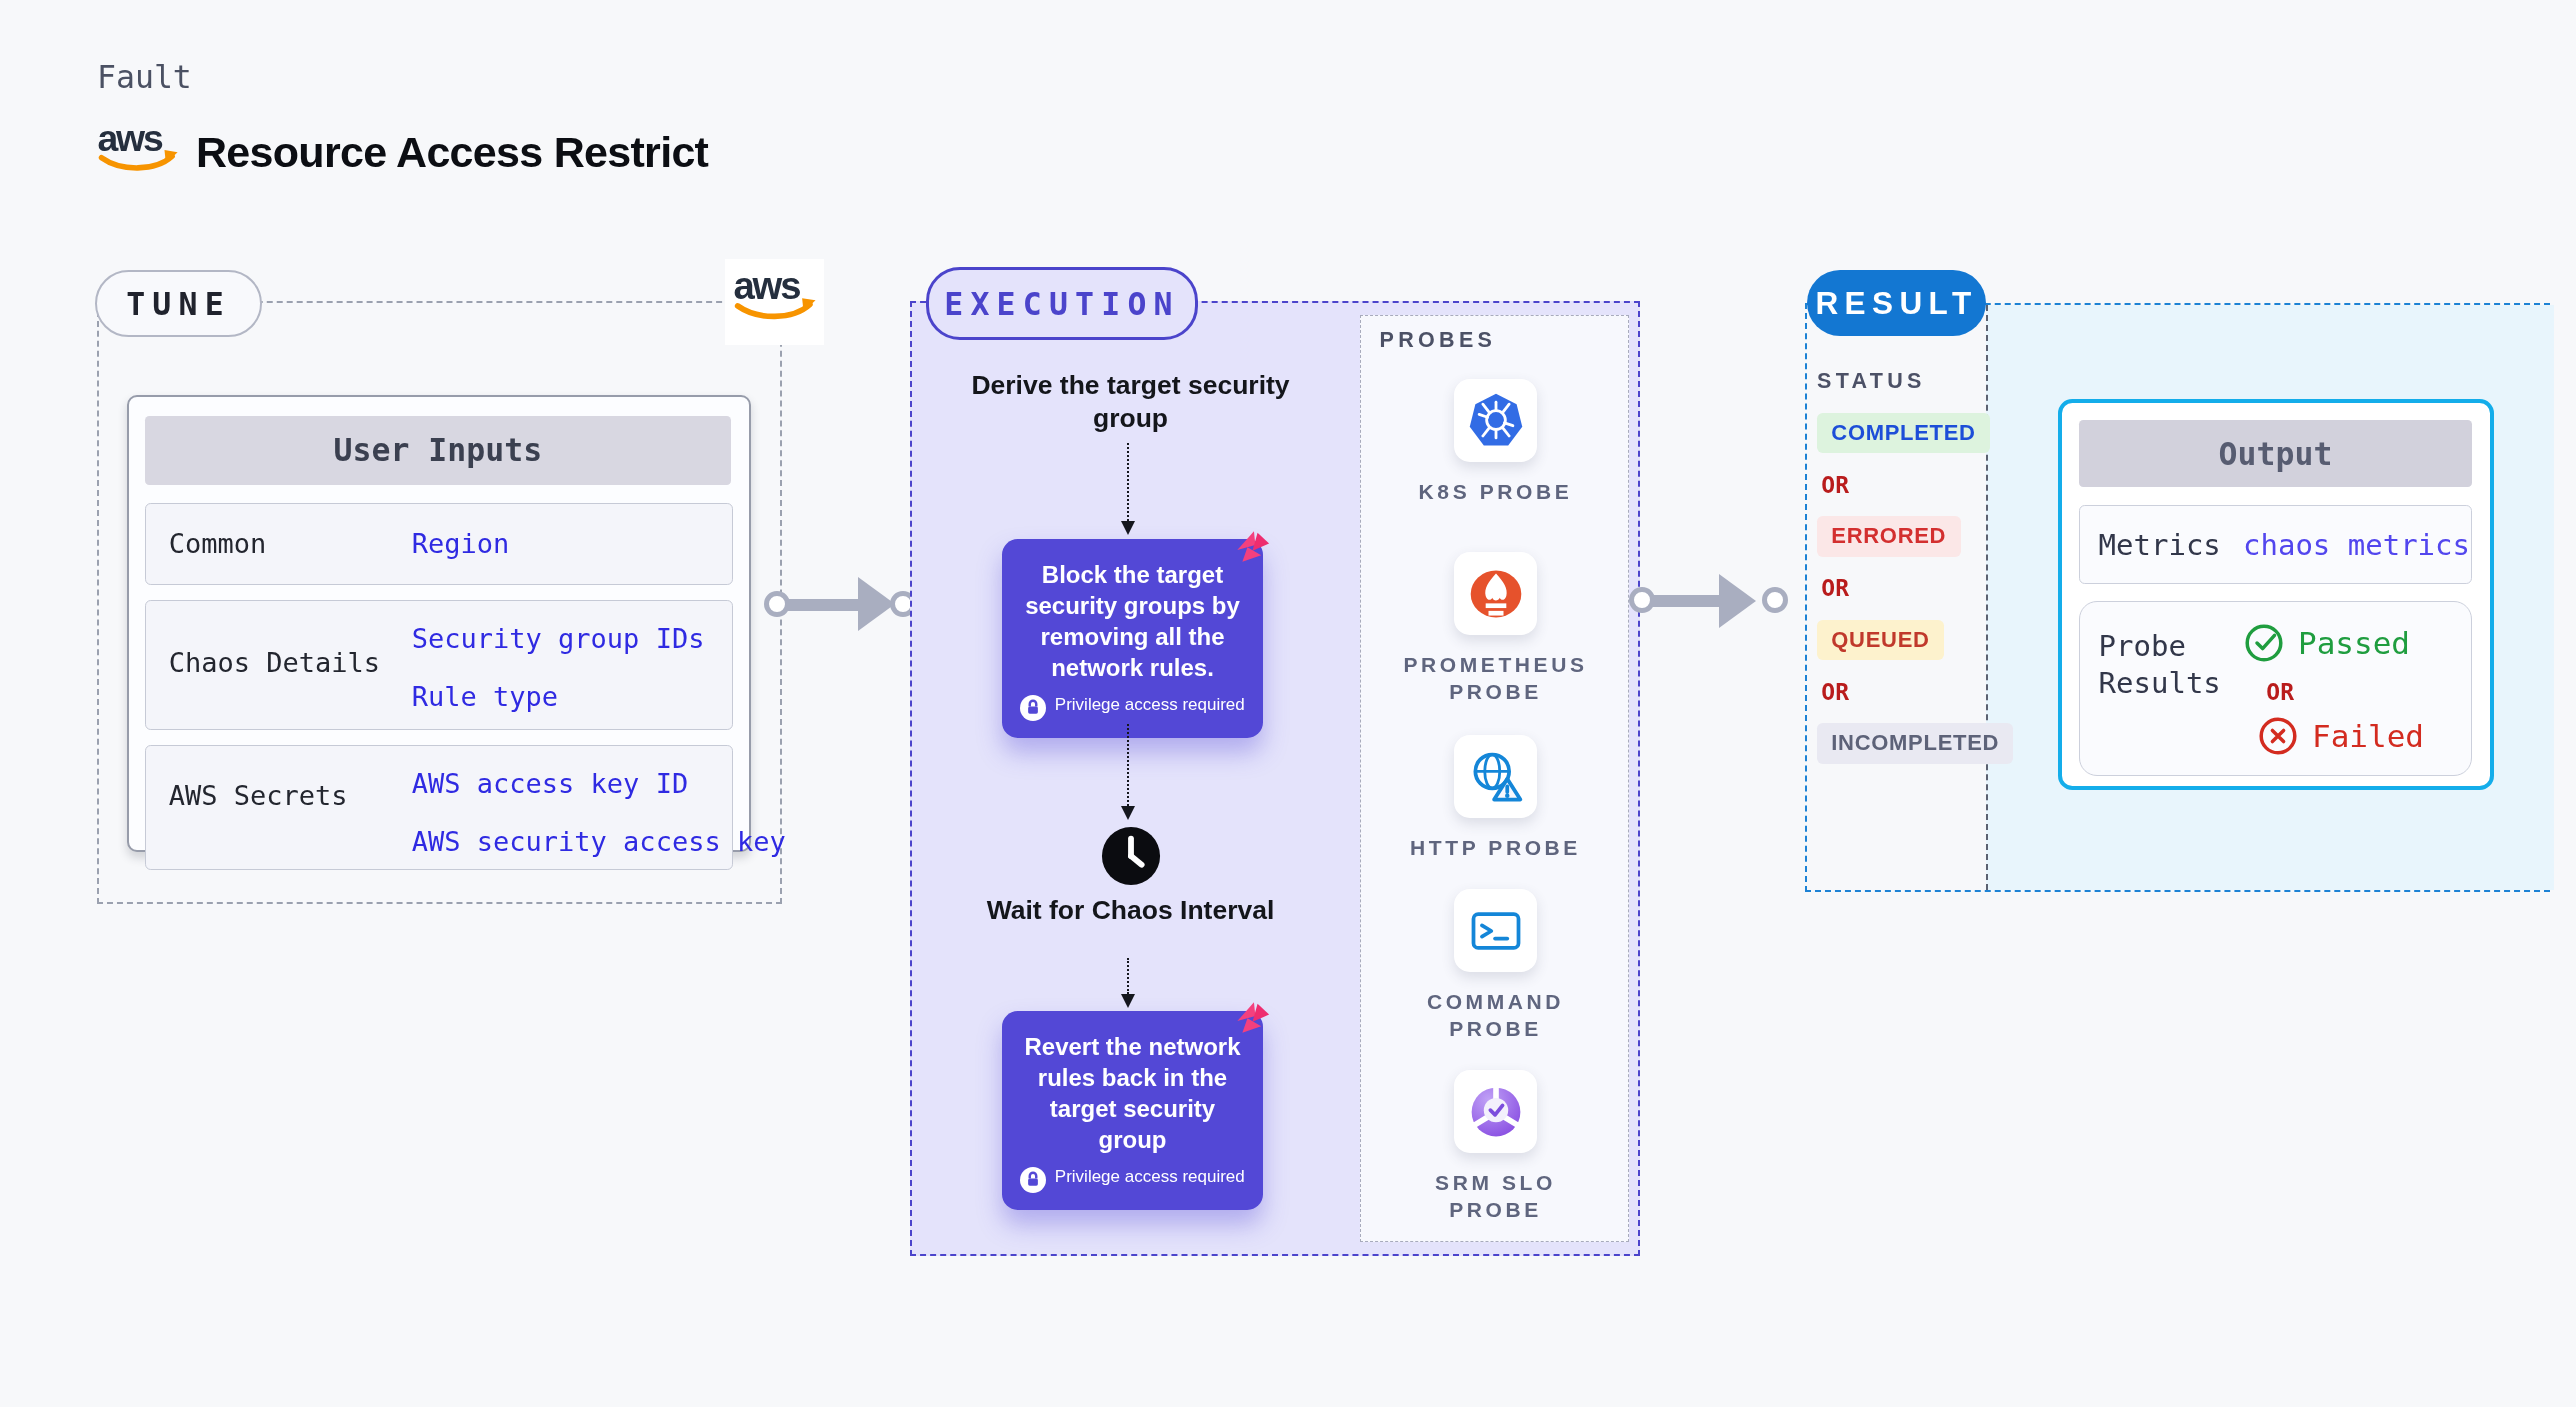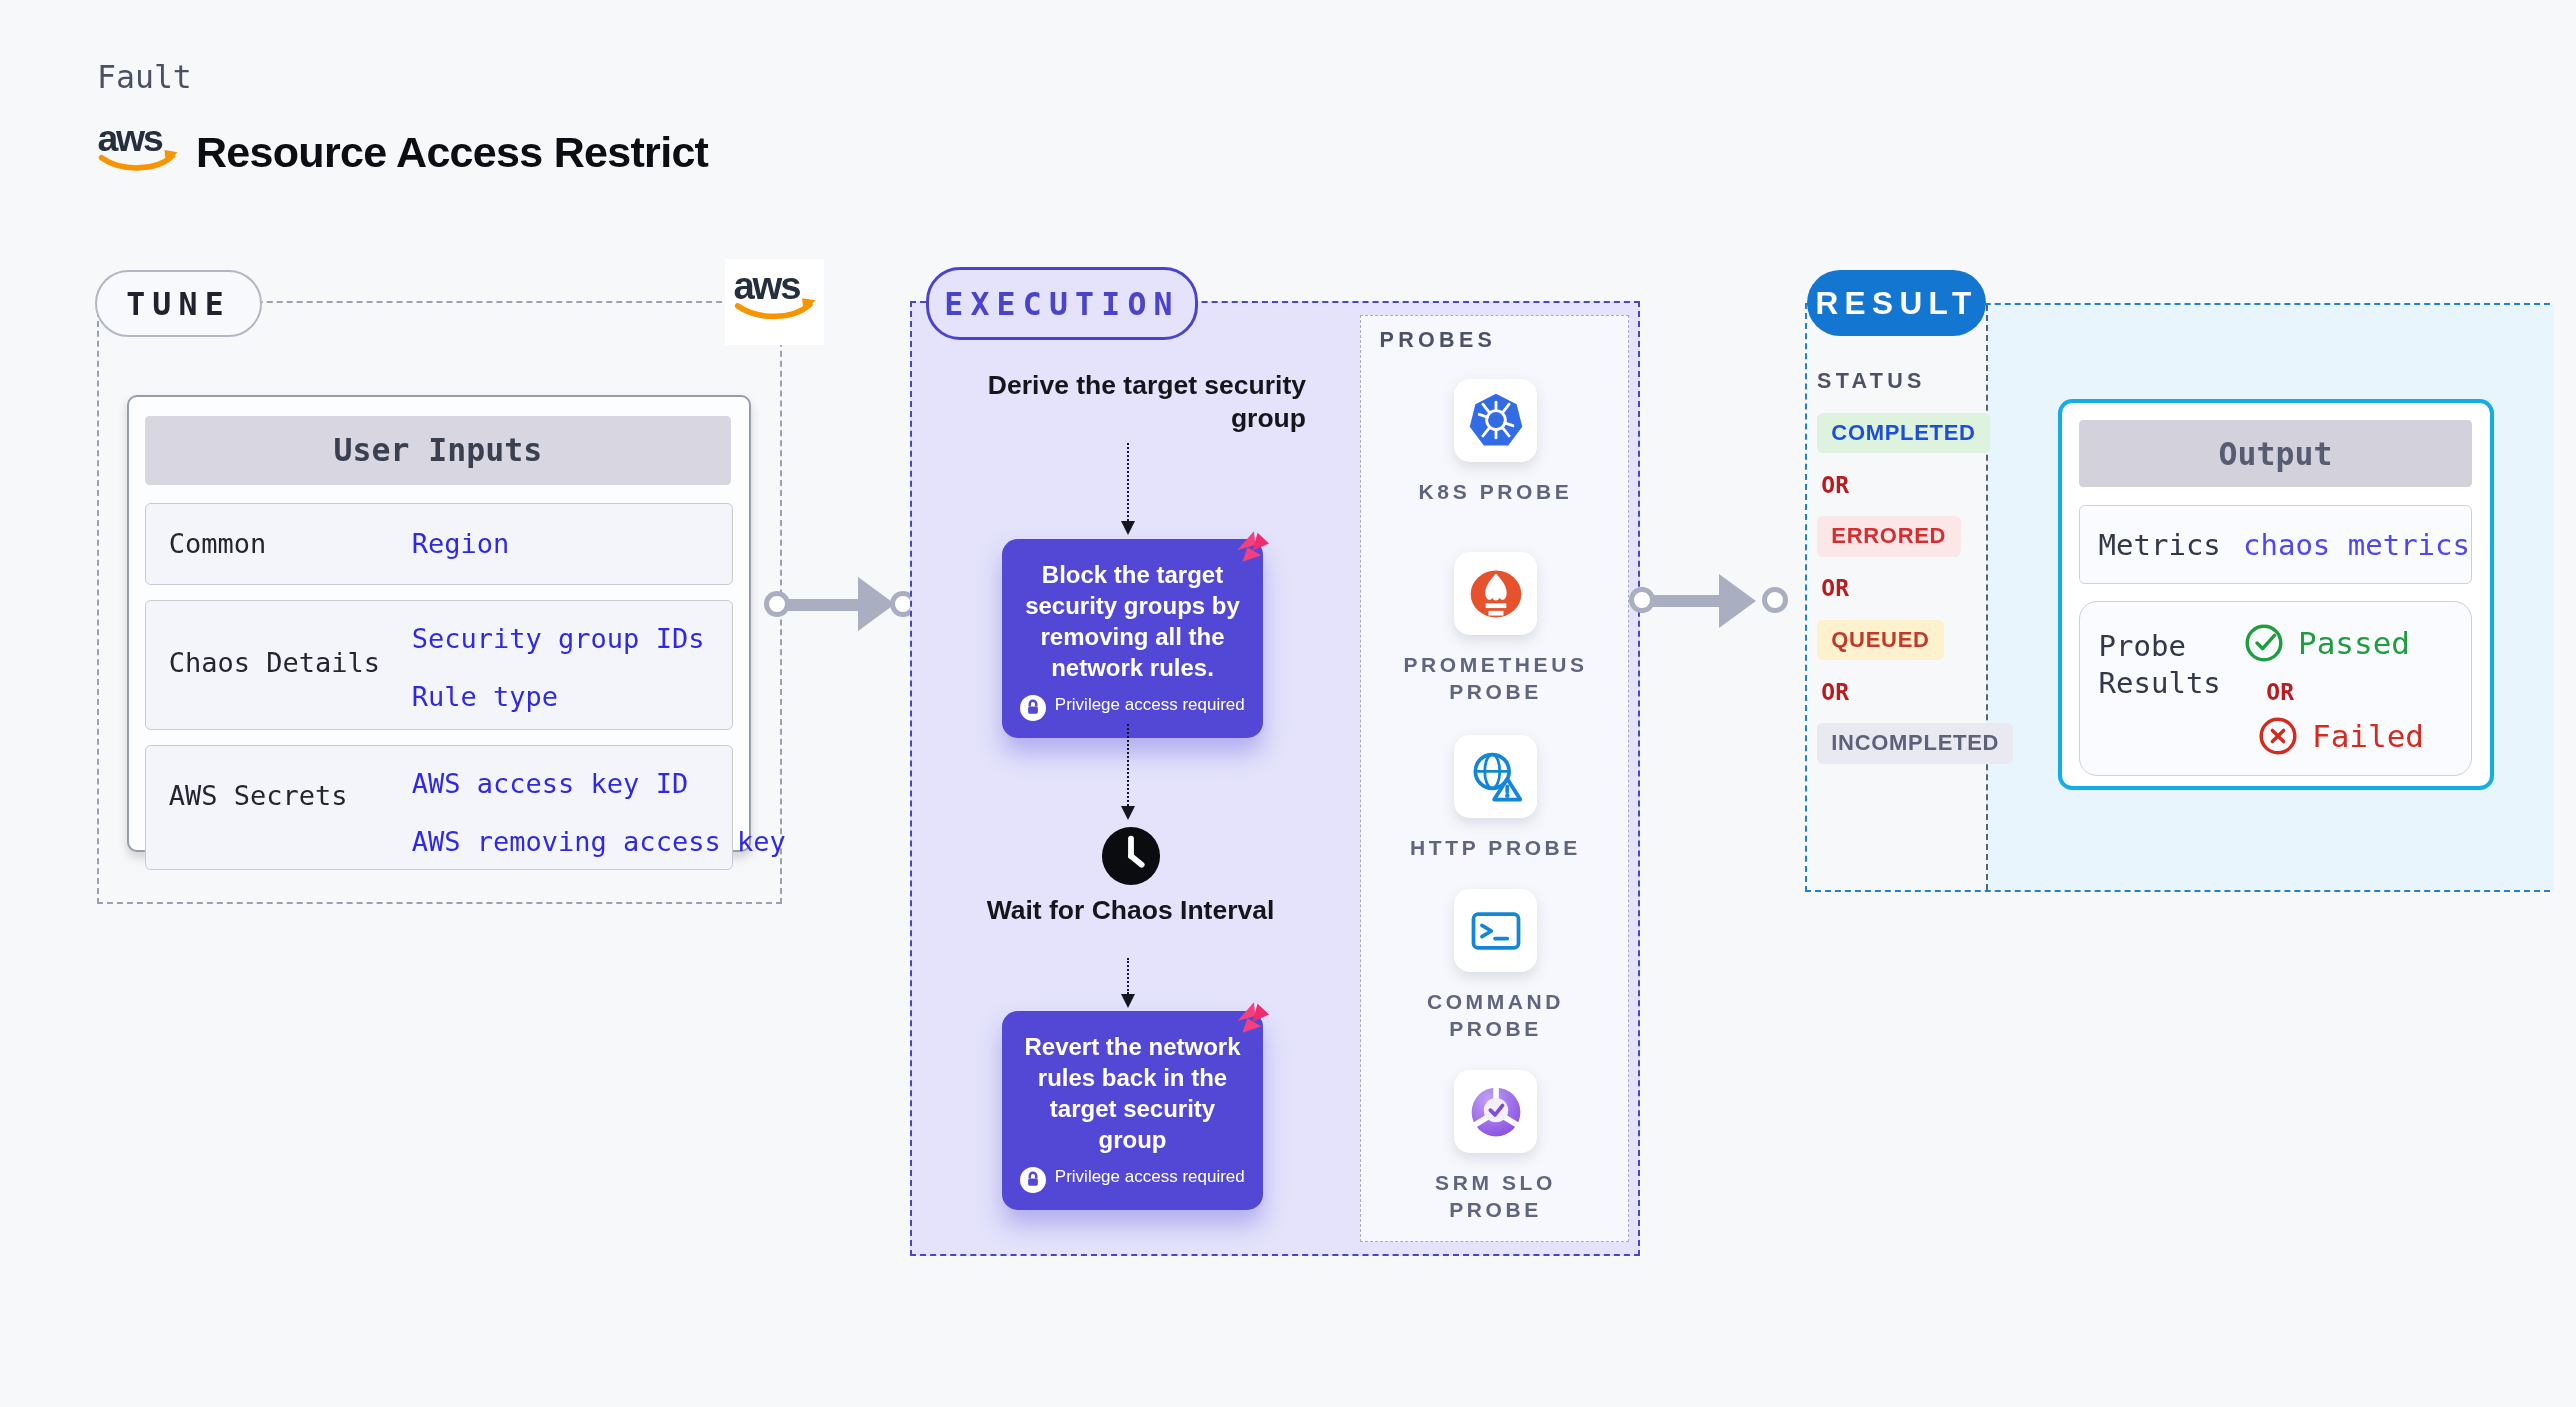--- a/index.html
+++ b/index.html
@@ -56,21 +56,21 @@
   #conn1-head{left:858px;top:577px;}
   #conn1-ring-b{left:890px;top:591px;}
   #conn2-ring-a{left:1629px;top:587px;}
   #conn2-line{left:1650px;top:595px;width:76px;}
   #conn2-head{left:1719px;top:574px;}
   #conn2-ring-b{left:1762px;top:587px;}
 
   
   #execution-container{left:910px;top:301px;width:726px;height:951px;background:#e4e3fb;border:2.1px dashed #4b44cb;}
   .flow-title{font-size:26.5px;font-weight:bold;color:#14161b;text-align:center;line-height:33px;}
-  #derive-label{left:43px;top:66px;width:351px;text-align:right;}
+  #derive-label{left:43px;top:66px;width:351px;}
   #wait-label{left:68px;top:591px;width:301px;}
   .varrow{display:flex;flex-direction:column;align-items:center;}
   .dotline{width:0;border-left:2.9px dotted #15171e;flex:1;}
   .ahead{width:0;height:0;border-left:7.9px solid transparent;border-right:7.9px solid transparent;border-top:14.3px solid #15171e;}
   #arrow1{left:209px;top:140px;height:92px;}
   #arrow2{left:209px;top:421px;height:96px;}
   #arrow3{left:209px;top:655px;height:50px;}
   .action-box{width:261px;background:#5348d6;border-radius:15.8px;box-shadow:0 14.3px 24px rgba(83,72,214,.35);
        display:flex;flex-direction:column;align-items:center;justify-content:center;padding:20px 14.3px 17px 14.3px;box-sizing:border-box;}
   .action-text{color:#ffffff;font-size:24px;font-weight:bold;line-height:31px;text-align:center;}
@@ -161,21 +161,21 @@
       <div class="row-values">
         <div class="value-line">Security group IDs</div>
         <div class="value-line">Rule type</div>
       </div>
     </div>
 
     <div class="abs input-row" id="row-secrets">
       <div class="row-label">AWS Secrets</div>
       <div class="row-values">
         <div class="value-line">AWS access key ID</div>
-        <div class="value-line">AWS removing access key</div>
+        <div class="value-line">AWS security access key</div>
       </div>
     </div>
   </div>
 
   <div class="abs conn-ring" id="conn1-ring-a"></div>
   <div class="abs conn-line" id="conn1-line"></div>
   <div class="abs conn-head" id="conn1-head"></div>
   <div class="abs conn-ring" id="conn1-ring-b"></div>
 
   <div class="abs" id="execution-container">

